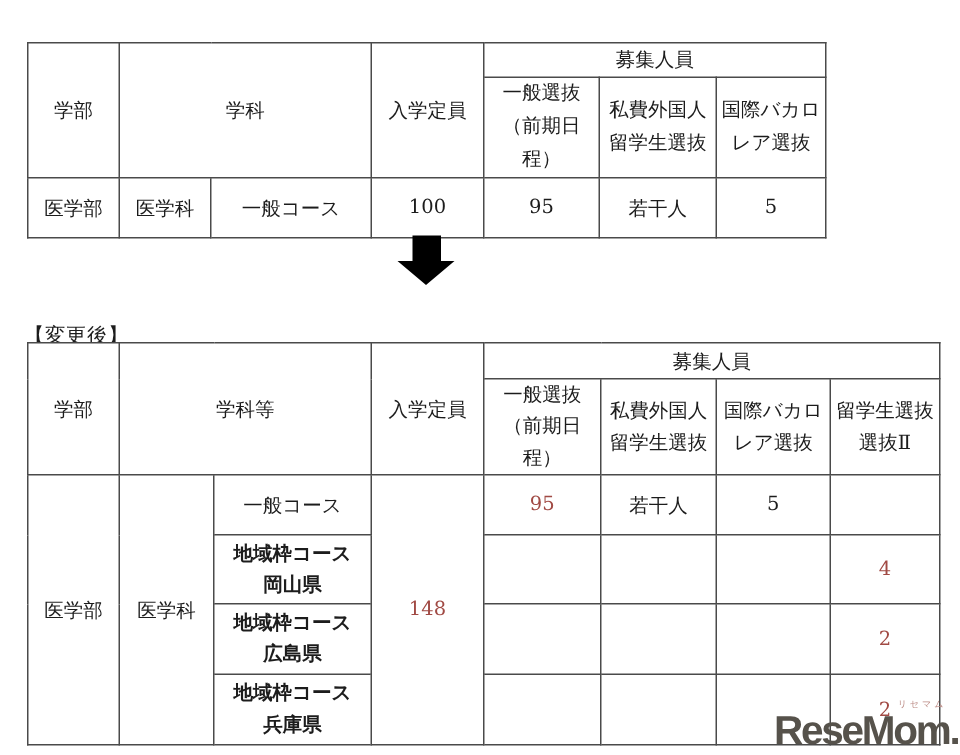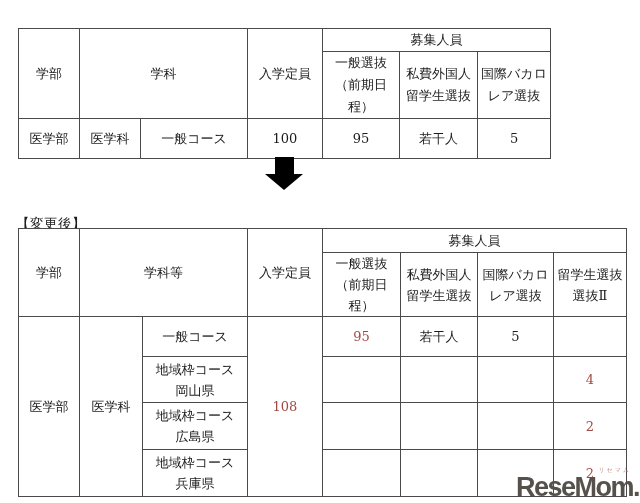--- a/index.html
+++ b/index.html
@@ -10,21 +10,21 @@
     color:#1c1c1c; overflow:hidden;
   }
   .sec-label { position:absolute; left:16px; font-size:13.5px; letter-spacing:.5px;margin-top:25px; }
   table.qtable { position:absolute; border-collapse:collapse; table-layout:fixed; background:#fff; }
   table.qtable td { border:1px solid var(--border,#4a4a4a); font-size:13px; vertical-align:middle; padding:0; }
   td.lft { text-align:center; padding-left:7px; }
   td.ctr { text-align:center; }
   td.topalign { vertical-align:top; padding-top:11px; }
   td.sub div { line-height:22px; text-align:center; }
   td.sub2 div { line-height:21px; text-align:center; }
-  td.course2 { vertical-align:middle; }
+  td.course2 { vertical-align:middle;font-weight:bold; }
   td.course2 div { line-height:21px; }
   .uline { text-underline-offset:3px; padding:0 1px; }
   .red { color:var(--accent,#a14a44); }
   
   #arrow { position:absolute; left:265px; top:157px; width:38px; }
   #arrow .shaft { width:19px; height:17px; background:#000; margin:0 auto; }
   #arrow .head { width:0; height:0; border-left:19px solid transparent; border-right:19px solid transparent; border-top:16px solid #000; }
   
   #wm { position:absolute; right:1px; bottom:2px; text-align:right; line-height:1; }
   #wm .kana { display:block; font-family:"Liberation Sans",sans-serif; font-size:6px; letter-spacing:2px; color:#bd8d87; margin:0 8px 1px 0; }
@@ -120,21 +120,21 @@
         </td>
         <td class="sub2">
           <div>留学生選抜</div>
           <div>選抜Ⅱ</div>
         </td>
       </tr>
       <tr style="height:40px">
         <td rowspan="4" class="lft topalign">医学部</td>
         <td rowspan="4" class="lft topalign">医学科</td>
         <td class="lft">一般コース</td>
-        <td rowspan="4" class="ctr"><span class="uline red">108</span></td>
+        <td rowspan="4" class="ctr"><span class="uline red">148</span></td>
         <td class="ctr"><span class="uline red">95</span></td>
         <td class="ctr">若干人</td>
         <td class="ctr">5</td>
         <td class="ctr"></td>
       </tr>
       <tr style="height:46px">
         <td class="lft course2">
           <div>地域枠コース</div>
           <div>岡山県</div>
         </td>

